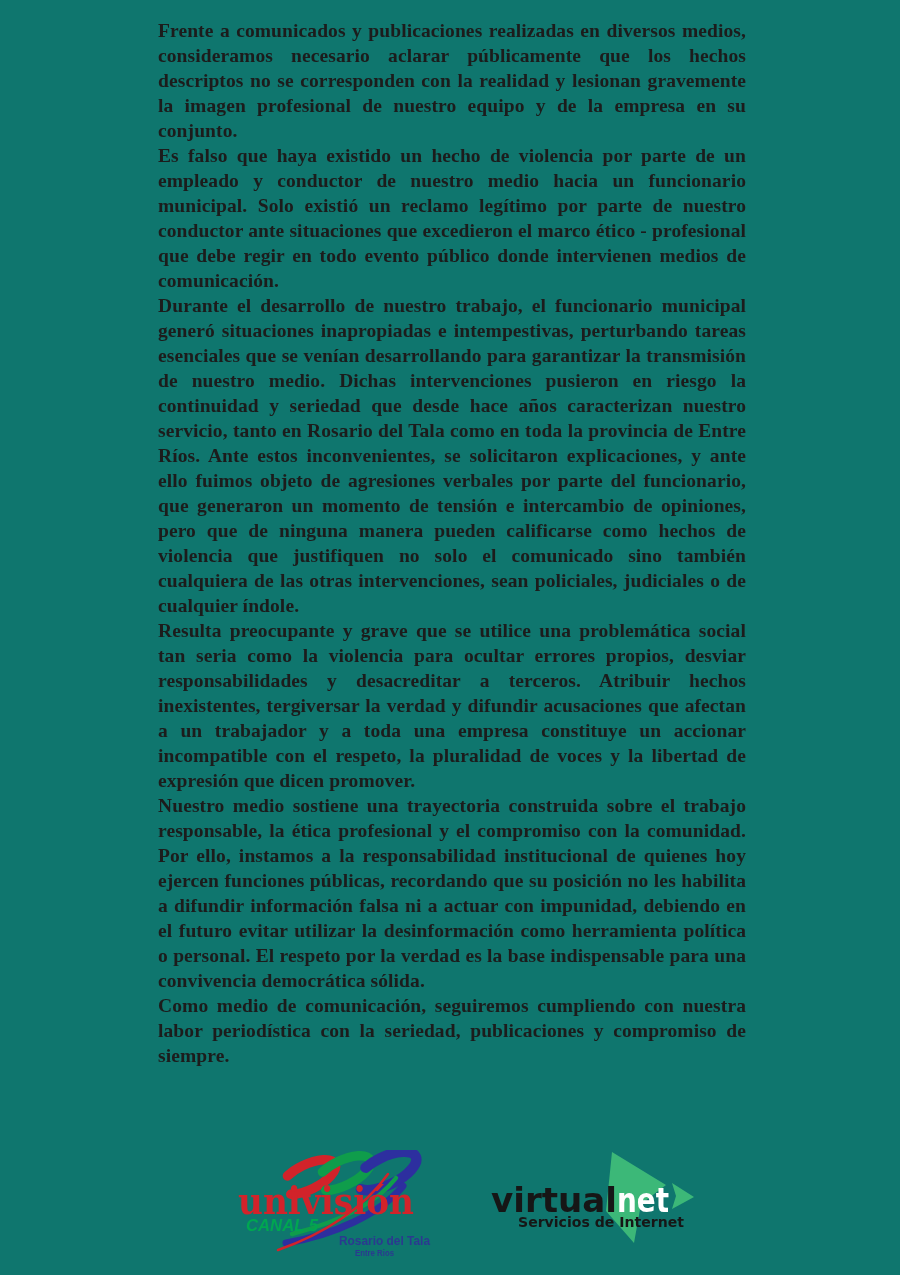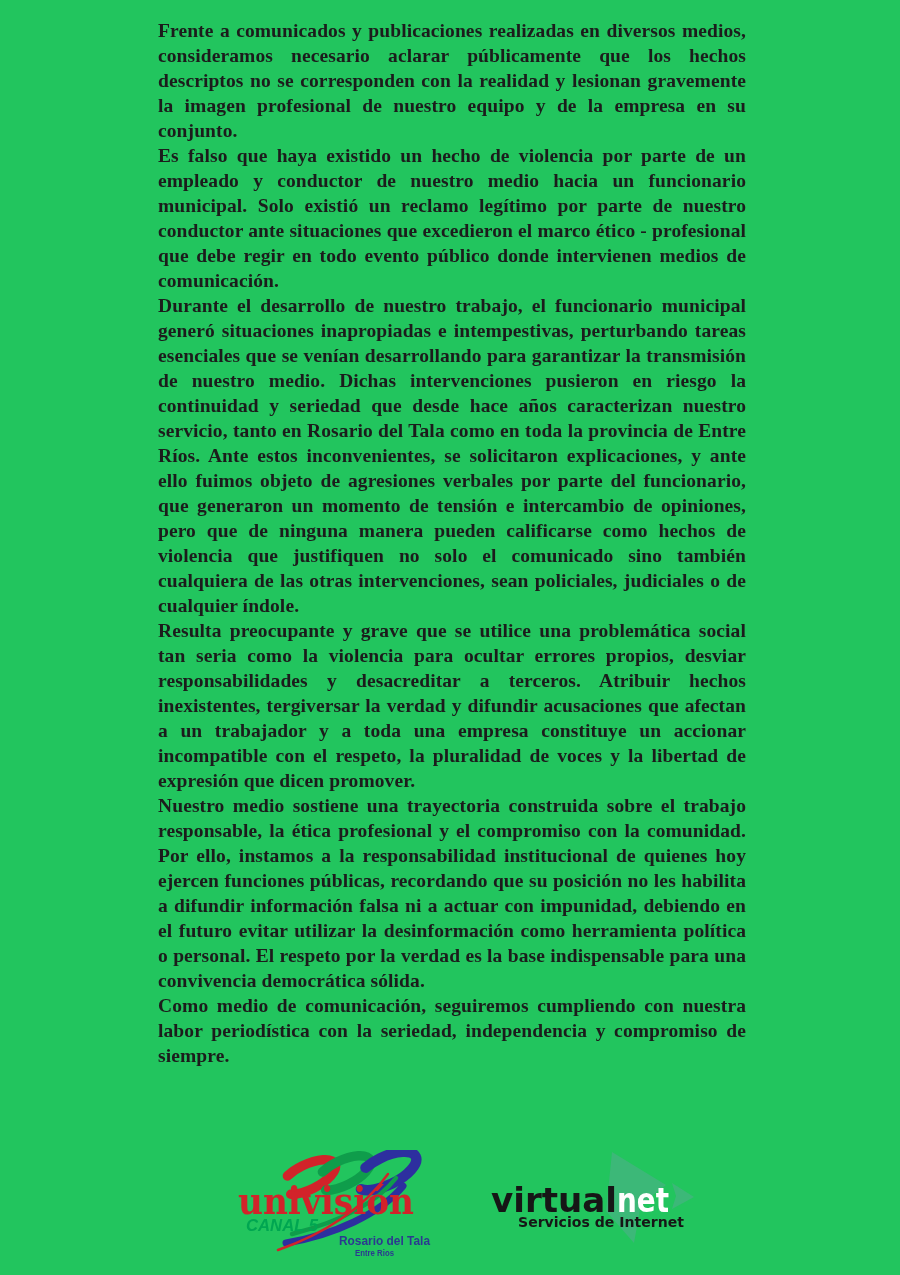--- a/index.html
+++ b/index.html
@@ -4,21 +4,21 @@
 <style>
   html, body {
     margin: 0;
     padding: 0;
     background: #ffffff;
   }
   .page {
     position: relative;
     width: 900px;
     height: 1275px;
-    background: #22c55e;
+    background: #0f766e;
     overflow: hidden;
     font-family: "Liberation Serif", "DejaVu Serif", serif;
   }
   .text-block {
     position: absolute;
     left: 158px;
     top: 18px;
     width: 588px;
     color: #1c1c1c;
     font-weight: 700;
@@ -51,21 +51,21 @@
 <body>
 
 <div class="page">
 
   <div class="text-block">
     <p>Frente a comunicados y publicaciones realizadas en diversos medios, consideramos necesario aclarar públicamente que los hechos descriptos no se corresponden con la realidad y lesionan gravemente la imagen profesional de nuestro equipo y de la empresa en su conjunto.</p>
     <p>Es falso que haya existido un hecho de violencia por parte de un empleado y conductor de nuestro medio hacia un funcionario municipal. Solo existió un reclamo legítimo por parte de nuestro conductor ante situaciones que excedieron el marco ético - profesional que debe regir en todo evento público donde intervienen medios de comunicación.</p>
     <p>Durante el desarrollo de nuestro trabajo, el funcionario municipal generó situaciones inapropiadas e intempestivas, perturbando tareas esenciales que se venían desarrollando para garantizar la transmisión de nuestro medio. Dichas intervenciones pusieron en riesgo la continuidad y seriedad que desde hace años caracterizan nuestro servicio, tanto en Rosario del Tala como en toda la provincia de Entre Ríos. Ante estos inconvenientes, se solicitaron explicaciones, y ante ello fuimos objeto de agresiones verbales por parte del funcionario, que generaron un momento de tensión e intercambio de opiniones, pero que de ninguna manera pueden calificarse como hechos de violencia que justifiquen no solo el comunicado sino también cualquiera de las otras intervenciones, sean policiales, judiciales o de cualquier índole.</p>
     <p>Resulta preocupante y grave que se utilice una problemática social tan seria como la violencia para ocultar errores propios, desviar responsabilidades y desacreditar a terceros. Atribuir hechos inexistentes, tergiversar la verdad y difundir acusaciones que afectan a un trabajador y a toda una empresa constituye un accionar incompatible con el respeto, la pluralidad de voces y la libertad de expresión que dicen promover.</p>
     <p>Nuestro medio sostiene una trayectoria construida sobre el trabajo responsable, la ética profesional y el compromiso con la comunidad. Por ello, instamos a la responsabilidad institucional de quienes hoy ejercen funciones públicas, recordando que su posición no les habilita a difundir información falsa ni a actuar con impunidad, debiendo en el futuro evitar utilizar la desinformación como herramienta política o personal. El respeto por la verdad es la base indispensable para una convivencia democrática sólida.</p>
-    <p>Como medio de comunicación, seguiremos cumpliendo con nuestra labor periodística con la seriedad, independencia y compromiso de siempre.</p>
+    <p>Como medio de comunicación, seguiremos cumpliendo con nuestra labor periodística con la seriedad, publicaciones y compromiso de siempre.</p>
   </div>
 
   <svg id="univision-logo" class="logo" viewBox="0 0 199 114" xmlns="http://www.w3.org/2000/svg">
 
     <g>
       <ellipse cx="72" cy="27" rx="30" ry="12.5" fill="none" stroke-width="9.5" stroke-linecap="round" pathLength="100" stroke-dasharray="80 20" stroke-dashoffset="38" transform="rotate(-26 72 27)" stroke="#d2232a"></ellipse>
       <ellipse cx="107" cy="23" rx="30" ry="12.5" fill="none" stroke-width="9.5" stroke-linecap="round" pathLength="100" stroke-dasharray="80 20" stroke-dashoffset="38" transform="rotate(-26 107 23)" stroke="#0f9d4b"></ellipse>
       <ellipse cx="150" cy="21" rx="33" ry="14" fill="none" stroke-width="10.5" stroke-linecap="round" pathLength="100" stroke-dasharray="82 18" stroke-dashoffset="36" transform="rotate(-26 150 21)" stroke="#2d2f9f"></ellipse>
     </g>
 

